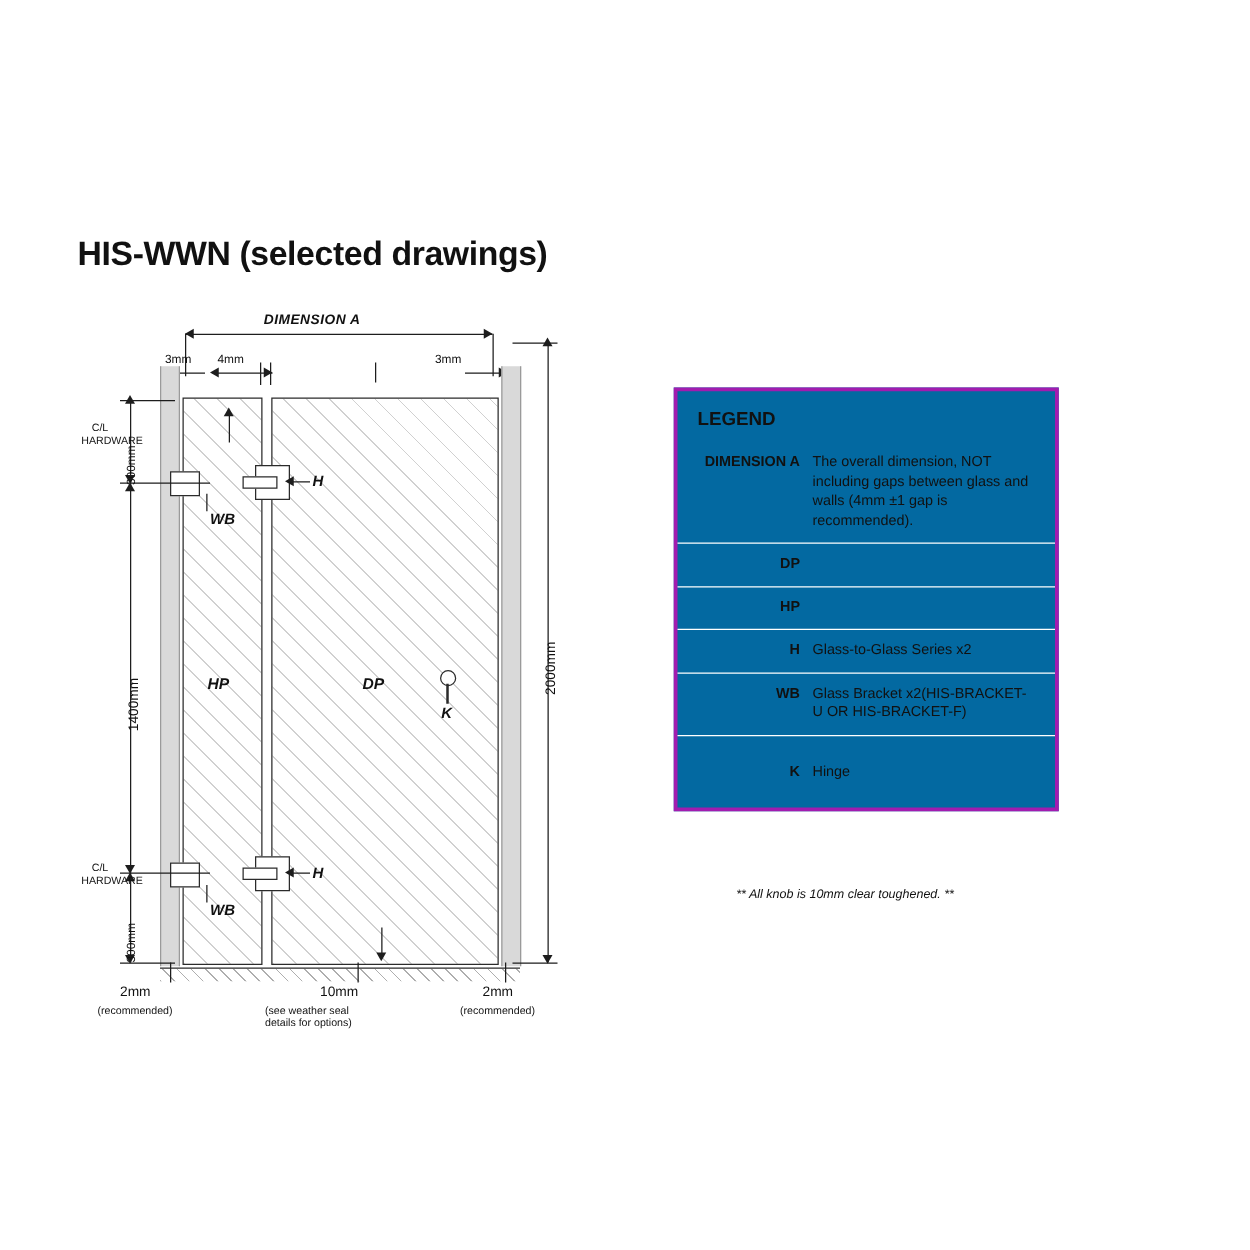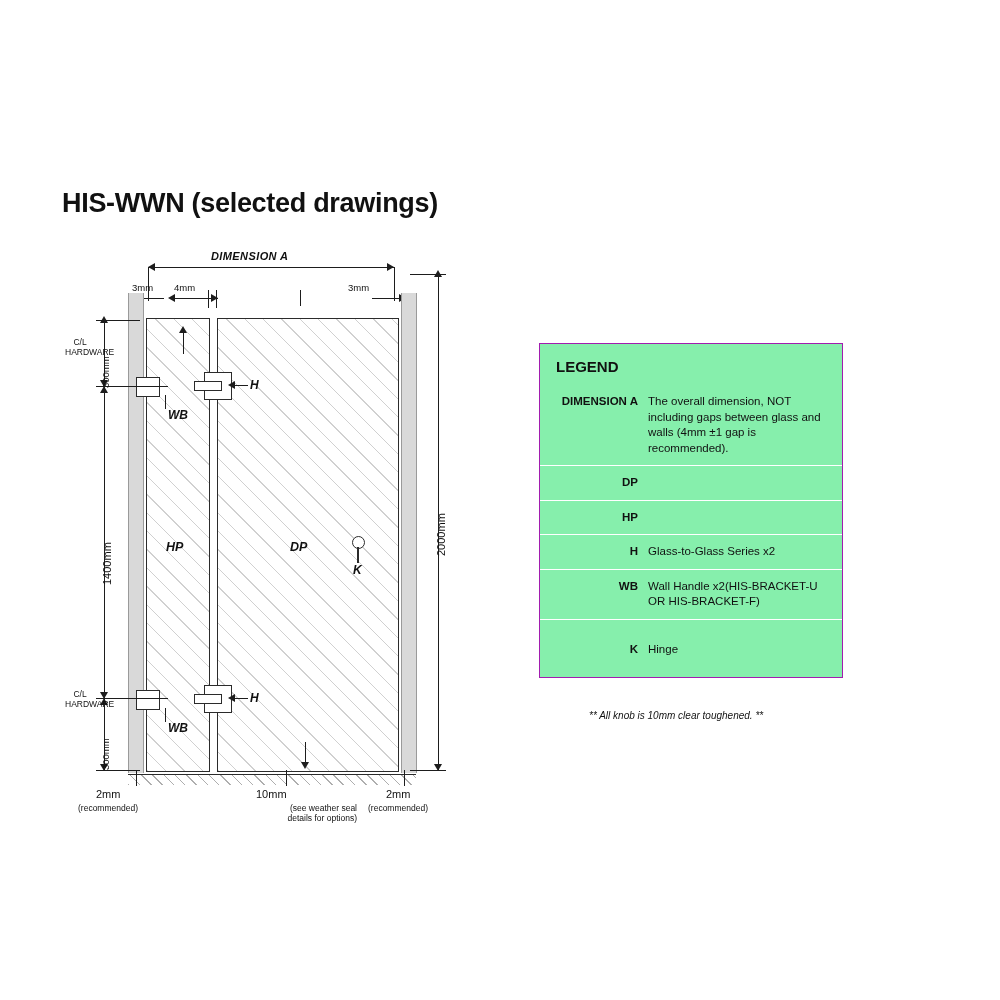--- a/index.html
+++ b/index.html
@@ -171,24 +171,24 @@
   }
   .arrowL { border-top: 4px solid transparent; border-bottom: 4px solid transparent; border-right: 7px solid #1d1d1d; }
   .arrowR { border-top: 4px solid transparent; border-bottom: 4px solid transparent; border-left: 7px solid #1d1d1d; }
   .arrowU { border-left: 4px solid transparent; border-right: 4px solid transparent; border-bottom: 7px solid #1d1d1d; }
   .arrowD { border-left: 4px solid transparent; border-right: 4px solid transparent; border-top: 7px solid #1d1d1d; }
 
   
   .legend {
     position: absolute;
     left: 539px;
-    top: 343px;
+    top: 310px;
     width: 302px;
-    background: #86efac;
-    border: 1px solid #a21caf;
+    background: #0369a1;
+    border: 3px solid #a21caf;
   }
   .legend-title {
     font-size: 15px;
     font-weight: bold;
     padding: 14px 16px 10px 16px;
     color: #111;
   }
   .legend-row {
     display: flex;
     align-items: flex-start;
@@ -320,21 +320,21 @@
   <div class="ln hln" style="left:350px; top:24px; width:36px;"></div>
   <div class="ln hln" style="left:350px; top:520px; width:36px;"></div>
   <div class="dim-text vert" style="left:375px; top:306px;">2000mm</div>
 
   <div class="ln vln" style="left:76px; top:520px; height:16px;"></div>
   <div class="dim-text" style="left:36px; top:538px;">2mm</div>
   <div class="dim-text tiny" style="left:18px; top:553px;">(recommended)</div>
 
   <div class="ln vln" style="left:226px; top:520px; height:16px;"></div>
   <div class="dim-text" style="left:196px; top:538px;">10mm</div>
-  <div class="dim-text tiny" style="left:177px; top:553px; width:120px; line-height:1.2; white-space:pre-line; text-align:right;">(see weather seal
+  <div class="dim-text tiny" style="left:152px; top:553px; width:120px; line-height:1.2; white-space:pre-line; text-align:left;">(see weather seal
 details for options)</div>
 
   <div class="ln vln" style="left:344px; top:520px; height:16px;"></div>
   <div class="dim-text" style="left:326px; top:538px;">2mm</div>
   <div class="dim-text tiny" style="left:308px; top:553px;">(recommended)</div>
 </div>
 
 <div class="legend">
   <div class="legend-title">LEGEND</div>
 
@@ -351,21 +351,21 @@
     <div class="legend-key">HP</div>
   </div>
 
   <div class="legend-row">
     <div class="legend-key">H</div>
     <div class="legend-val">Glass-to-Glass Series x2</div>
   </div>
 
   <div class="legend-row">
     <div class="legend-key">WB</div>
-    <div class="legend-val">Wall Handle x2(HIS-BRACKET-U OR HIS-BRACKET-F)</div>
+    <div class="legend-val">Glass Bracket x2(HIS-BRACKET-U OR HIS-BRACKET-F)</div>
   </div>
 
   <div class="legend-row" style="padding-top:22px; padding-bottom:20px;">
     <div class="legend-key">K</div>
     <div class="legend-val">Hinge</div>
   </div>
 </div>
 
 <div class="legend-note">** All knob is 10mm clear toughened. **</div>
 

